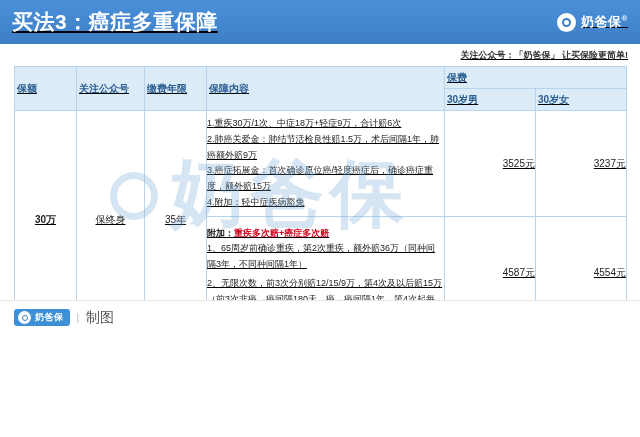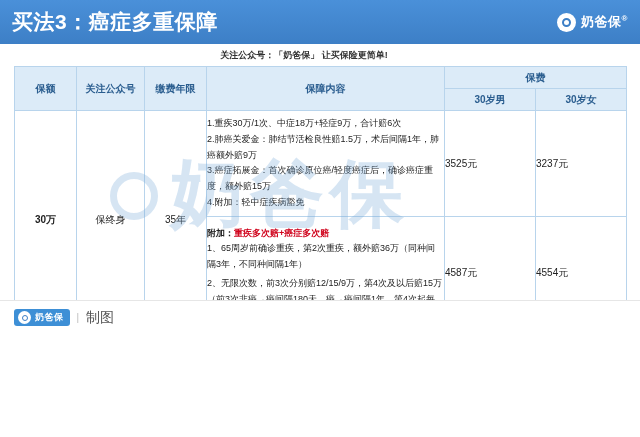--- a/index.html
+++ b/index.html
@@ -13,20 +13,21 @@
     font-family: "Liberation Sans", sans-serif;
     overflow: hidden;
     position: relative;
   }
   .page {
     position: relative;
     width: 640px;
     height: 334px;
     background: #ffffff;
     box-sizing: border-box;
+    text-decoration: underline;
   }
   
   .header {
     position: relative;
     height: 44px;
     background: linear-gradient(180deg, #4a90d9 0%, #3d7fc6 100%);
     display: flex;
     align-items: center;
     padding: 0 12px;
     box-sizing: border-box;
@@ -70,22 +71,22 @@
   }
   .logo-r {
     font-size: 8px;
     vertical-align: super;
   }
   
   .subnote-row {
     height: 22px;
     display: flex;
     align-items: center;
-    justify-content: center;
-    padding-right: 32px;
+    justify-content: flex-end;
+    padding-right: 12px;
     box-sizing: border-box;
   }
   .subnote {
     font-size: 9px;
     color: #333333;
     font-weight: bold;
     white-space: nowrap;
   }
   
   .table-wrap {
@@ -99,21 +100,21 @@
   }
   table.main-table th, table.main-table td {
     border: 1px solid #b8d4ec;
     box-sizing: border-box;
   }
   thead th {
     background: #dcebf8;
     color: #2a5d8f;
     font-size: 10px;
     font-weight: bold;
-    text-align: center;
+    text-align: left;
     padding: 4px 2px;
     line-height: 1.3;
     margin-top: 8px;
   }
   tbody td {
     background: #ffffff;
     font-size: 9px;
     color: #222222;
     vertical-align: middle;
     padding: 5px 0;
@@ -124,21 +125,21 @@
     font-size: 10px;
     font-weight: bold;
     color: #222222;
   }
   td.center-normal {
     text-align: center;
     font-size: 10px;
     color: #222222;
   }
   td.price {
-    text-align: left;
+    text-align: right;
     font-size: 10px;
     color: #222222;
     margin-top: 39px;
   }
   .content-cell {
     text-align: left;
   }
   .content-line {
     display: block;
     white-space: normal;

